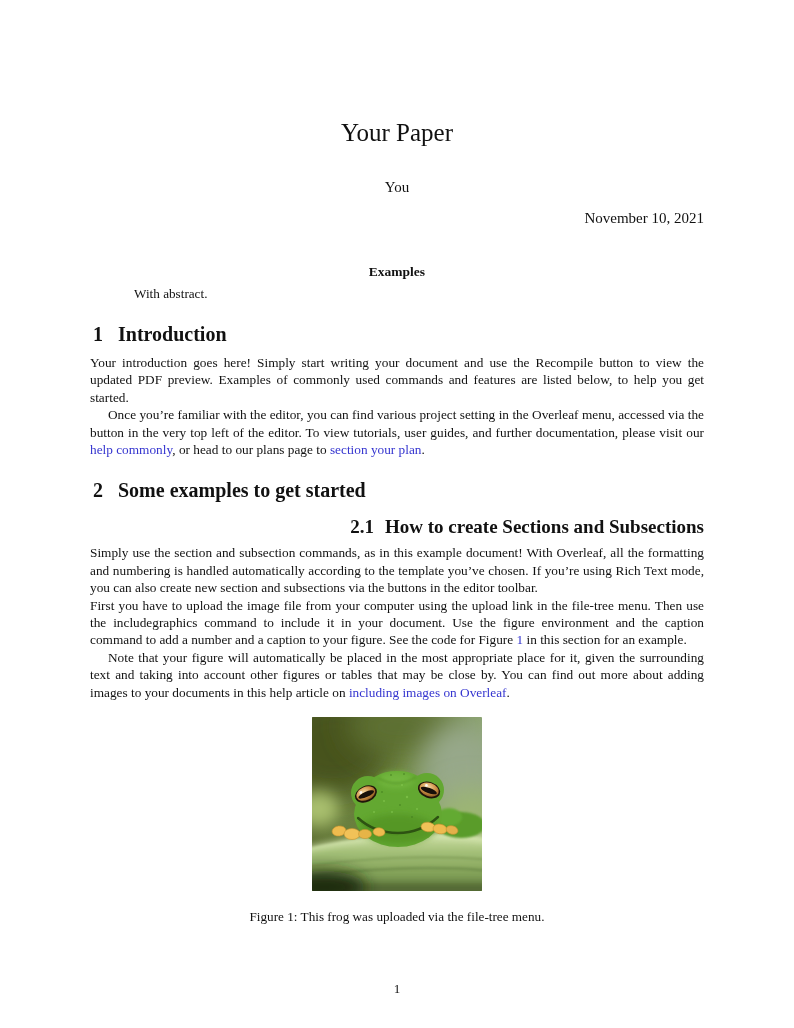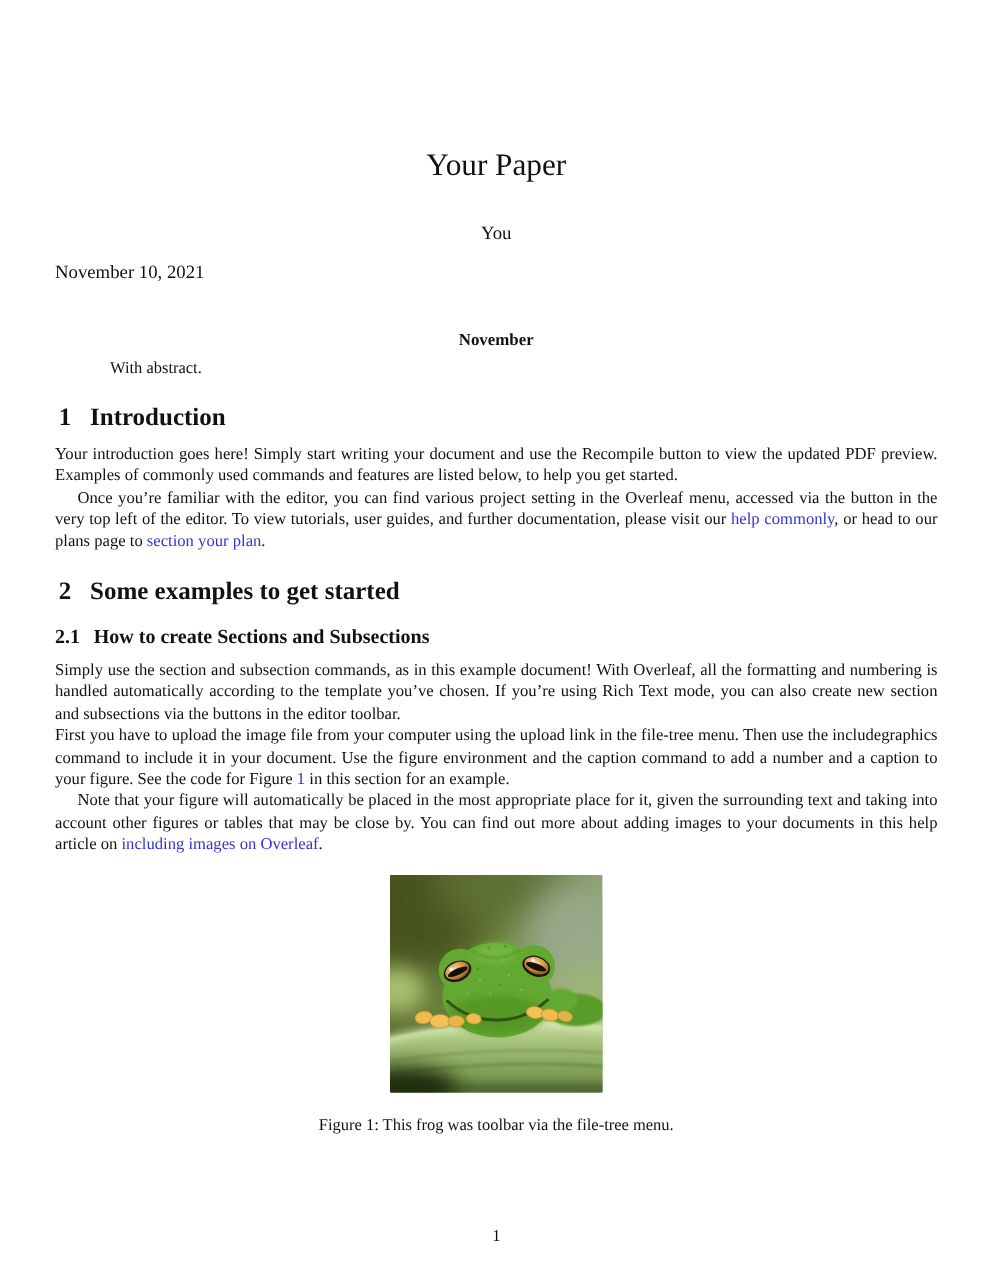--- a/index.html
+++ b/index.html
@@ -6,33 +6,33 @@
   .page{
     position:relative;
     width:794px;height:1028px;
     margin:0 auto;
     background:var(--paper,#ffffff);
     color:var(--text,#111111);
     font-family:"Liberation Serif", serif;
     overflow:hidden;
     box-sizing:border-box;
   }
-  .margins{padding:0 44px;}
+  .margins{padding:0 90px;}
   .title{
     margin:0;padding-top:118px;
     font-size:25px;font-weight:400;line-height:29px;
     text-align:center;
   }
   .author{margin-top:31px;font-size:15px;line-height:19px;text-align:center;}
-  .date{margin-top:12px;font-size:15px;line-height:19px;text-align:left;}
+  .date{margin-top:12px;font-size:15px;line-height:19px;text-align:right;}
   .abstract-heading{margin-top:35px;font-size:13.5px;line-height:17px;font-weight:700;text-align:center;}
   .abstract-text{margin:5px 26px 0;font-size:13.2px;line-height:17px;text-indent:18px;}
   .sec{margin:20px 3px 8px;font-size:20px;line-height:24px;font-weight:700;}
   .sec .num{margin-right:15px;}
-  .subsec{margin:15px 0 7px;font-size:16px;line-height:20px;font-weight:700;}
+  .subsec{margin:15px 0 7px;font-size:19px;line-height:20px;font-weight:700;text-align:right;}
   .subsec .num{margin-right:11px;}
   .body-para{
     margin:0;font-size:13.3px;line-height:17.4px;
     text-align:justify;
   }
   .body-para.indent{text-indent:18px;}
   a.doclink{color:var(--link,#3434cf);text-decoration:none;cursor:pointer;}
   .figure-block{margin:16px auto 0;width:170px;}
   .figure-block svg{display:block;border-radius:1px;}
   .figure-caption{margin-top:17px;font-size:13.2px;line-height:17px;text-align:center;}
@@ -44,21 +44,21 @@
 </head>
 <body>
 
 <div class="page">
   <div class="margins">
 
     <h1 class="title">Your Paper</h1>
     <div class="author">You</div>
     <div class="date">November 10, 2021</div>
 
-    <div class="abstract-heading">November</div>
+    <div class="abstract-heading">Examples</div>
     <p class="abstract-text">With abstract.</p>
 
     <div id="content">
         <div class="sec"><span class="num">1</span><span>Introduction</span></div>
         <p class="body-para">Your introduction goes here! Simply start writing your document and use the Recompile button to view the updated PDF preview. Examples of commonly used commands and features are listed below, to help you get started.</p>
         <p class="body-para indent">Once you’re familiar with the editor, you can find various project setting in the Overleaf menu, accessed via the button in the very top left of the editor. To view tutorials, user guides, and further documentation, please visit our <a class="doclink" href="#">help commonly</a>, or head to our plans page to <a class="doclink" href="#">section your plan</a>.</p>
         <div class="sec"><span class="num">2</span><span>Some examples to get started</span></div>
         <div class="subsec"><span class="num">2.1</span><span>How to create Sections and Subsections</span></div>
         <p class="body-para">Simply use the section and subsection commands, as in this example document! With Overleaf, all the formatting and numbering is handled automatically according to the template you’ve chosen. If you’re using Rich Text mode, you can also create new section and subsections via the buttons in the editor toolbar.</p>
         <p class="body-para">First you have to upload the image file from your computer using the upload link in the file-tree menu. Then use the includegraphics command to include it in your document. Use the figure environment and the caption command to add a number and a caption to your figure. See the code for Figure <a class="doclink" href="#">1</a> in this section for an example.</p>
@@ -154,18 +154,18 @@
           <ellipse cx="40" cy="117" rx="8" ry="5.5" fill="#f1c258"></ellipse>
           <ellipse cx="53" cy="117" rx="6.5" ry="4.6" fill="#e7b447"></ellipse>
           <ellipse cx="67" cy="115" rx="6" ry="4.2" fill="#eebb4e" transform="rotate(6 67 115)"></ellipse>
           <ellipse cx="116" cy="110" rx="7" ry="4.8" fill="#f1c258" transform="rotate(6 116 110)"></ellipse>
           <ellipse cx="128" cy="112" rx="7" ry="4.8" fill="#eebb4e" transform="rotate(10 128 112)"></ellipse>
           <ellipse cx="140" cy="113" rx="6" ry="4.2" fill="#e3b04a" transform="rotate(14 140 113)"></ellipse>
         </g>
       </svg>
     </div>
 
-    <div class="figure-caption">Figure 1: This frog was toolbar via the file-tree menu.</div>
+    <div class="figure-caption">Figure 1: This frog was uploaded via the file-tree menu.</div>
 
   </div>
 
   <div class="pageno">1</div>
 </div>
 
 </body></html>

